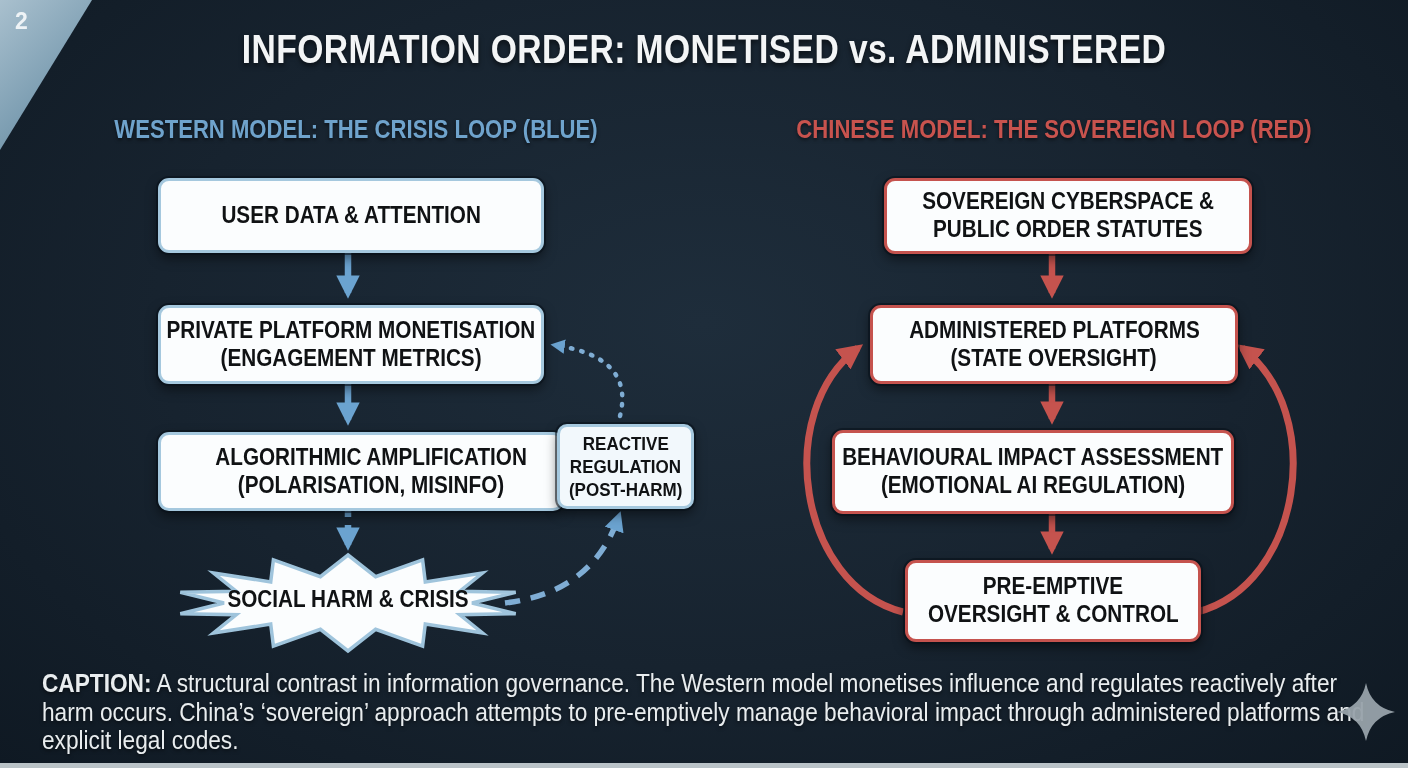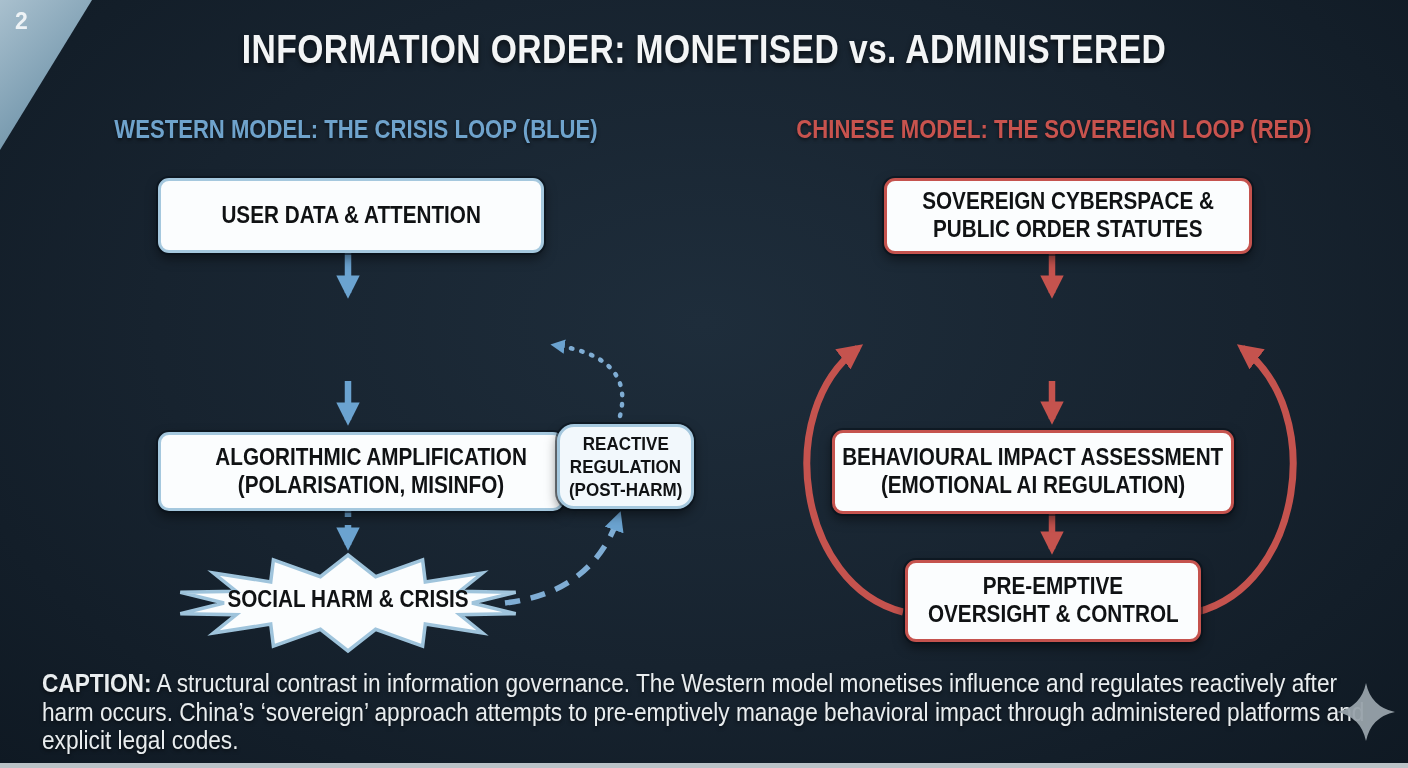--- a/index.html
+++ b/index.html
@@ -28,21 +28,21 @@
   .box{position:absolute;z-index:2;background:#fbfdfe;border-radius:11px;
     display:flex;flex-direction:column;justify-content:center;align-items:center;
     text-align:center;color:#101214;font-weight:bold;
     box-shadow:0 0 0 2px rgba(8,16,26,.55),0 5px 12px rgba(0,0,0,.5);}
   .box .bl{font-size:23px;line-height:1.2;transform:scaleX(.9);white-space:nowrap;}
   .box.blue{border:3px solid #a5c8de;}
   .box.red{border:3px solid #c5534e;}
   .b-w1{left:158px;top:178px;width:380px;height:69px;}
   .b-w2{left:158px;top:305px;width:380px;height:73px;}
   .b-w3{left:158px;top:432px;width:380px;height:73px;padding-left:20px;}
-  .b-side{left:557px;top:424px;width:131px;height:79px;border-radius:17px;background:#f2f8fc;}
+  .b-side{left:557px;top:424px;width:131px;height:79px;border-radius:10px;background:#f2f8fc;}
   .b-side .bl{font-size:18.5px;line-height:1.25;transform:scaleX(.92);}
   .b-c1{left:870px;top:178px;width:362px;height:70px;margin-left:14px;}
   .b-c2{left:870px;top:305px;width:362px;height:73px;}
   .b-c3{left:832px;top:430px;width:396px;height:78px;}
   .b-c4{left:905px;top:560px;width:290px;height:76px;}
   
   .burst-label{position:absolute;left:198px;top:586px;width:300px;text-align:center;
     font-size:23px;font-weight:bold;color:#101214;z-index:2;
     transform:scaleX(.9);white-space:nowrap;}
   
@@ -97,34 +97,42 @@
     <line x1="1052" y1="250" x2="1052" y2="293" stroke="#c5534e" stroke-width="6.5" marker-end="url(#ar)"></line>
     <line x1="1052" y1="381" x2="1052" y2="419" stroke="#c5534e" stroke-width="6.5" marker-end="url(#ar)"></line>
     <line x1="1052" y1="511" x2="1052" y2="549" stroke="#c5534e" stroke-width="6.5" marker-end="url(#ar)"></line>
     <path d="M 903,612 C 798,585 773,412 858,348" fill="none" stroke="#c5534e" stroke-width="7" marker-end="url(#ar)"></path>
     <path d="M 1197,612 C 1302,585 1327,412 1242,348" fill="none" stroke="#c5534e" stroke-width="7" marker-end="url(#ar)"></path>
   </svg>
 
   <div class="box blue b-w1">
     <div class="bl">USER DATA &amp; ATTENTION</div>
   </div>
+  <div class="box blue b-w2">
+    <div class="bl">PRIVATE PLATFORM MONETISATION</div>
+    <div class="bl">(ENGAGEMENT METRICS)</div>
+  </div>
   <div class="box blue b-w3">
     <div class="bl">ALGORITHMIC AMPLIFICATION</div>
     <div class="bl">(POLARISATION, MISINFO)</div>
   </div>
   <div class="box blue b-side">
     <div class="bl">REACTIVE</div>
     <div class="bl">REGULATION</div>
     <div class="bl">(POST-HARM)</div>
   </div>
   <div class="burst-label">SOCIAL HARM &amp; CRISIS</div>
 
   <div class="box red b-c1">
     <div class="bl">SOVEREIGN CYBERSPACE &amp;</div>
     <div class="bl">PUBLIC ORDER STATUTES</div>
+  </div>
+  <div class="box red b-c2">
+    <div class="bl">ADMINISTERED PLATFORMS</div>
+    <div class="bl">(STATE OVERSIGHT)</div>
   </div>
   <div class="box red b-c3">
     <div class="bl">BEHAVIOURAL IMPACT ASSESSMENT</div>
     <div class="bl">(EMOTIONAL AI REGULATION)</div>
   </div>
   <div class="box red b-c4">
     <div class="bl">PRE-EMPTIVE</div>
     <div class="bl">OVERSIGHT &amp; CONTROL</div>
   </div>
 

